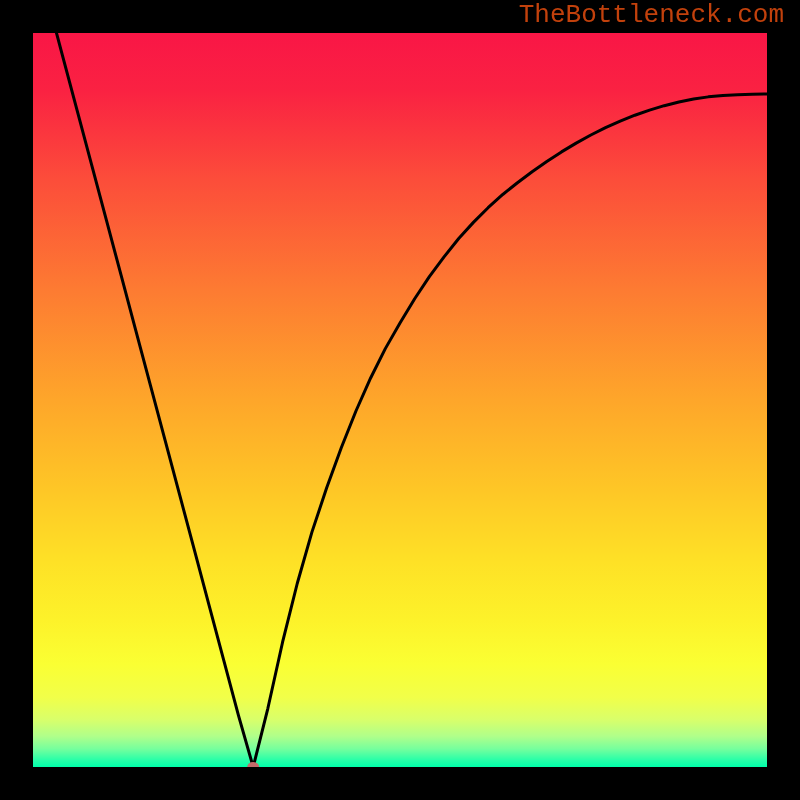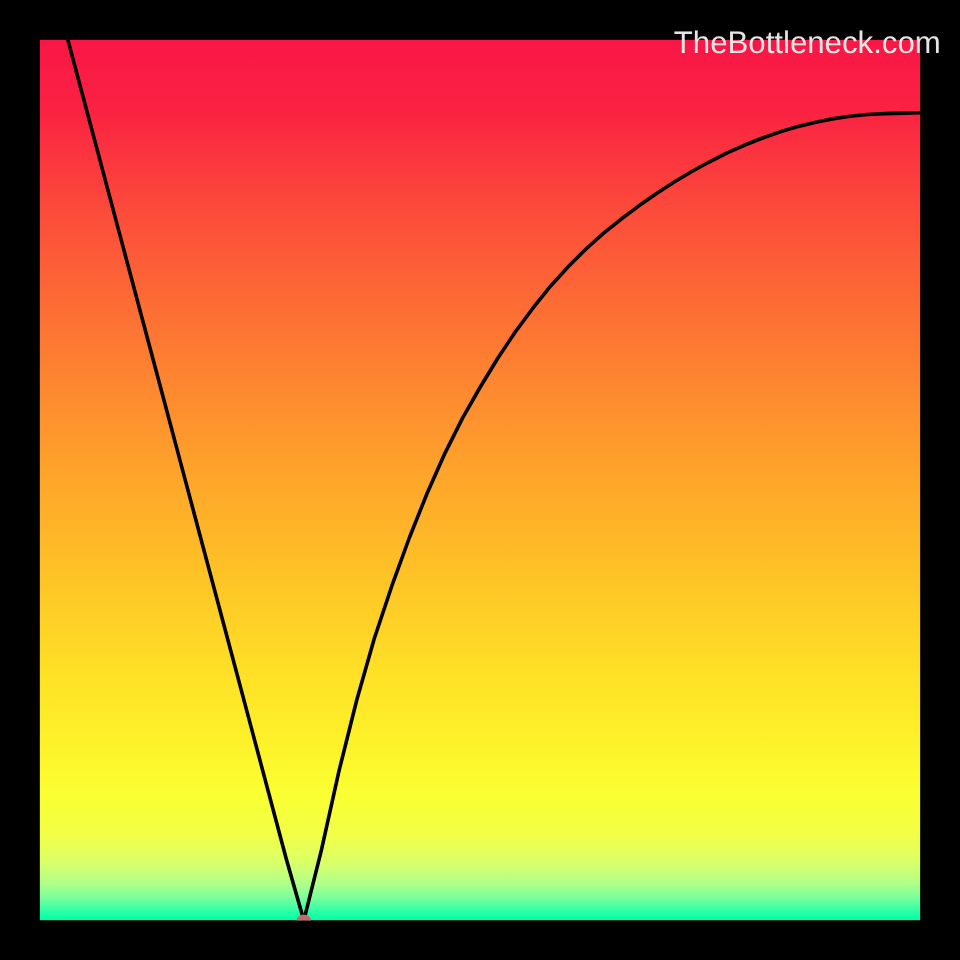--- a/index.html
+++ b/index.html
@@ -5,24 +5,24 @@
   * { margin: 0; padding: 0; box-sizing: border-box; }
   html, body { width: 800px; height: 800px; overflow: hidden; background: #000; }
   .container {
     width: 800px;
     height: 800px;
     position: relative;
     background: #000;
   }
   .watermark {
     position: absolute;
-    top: 20px;
+    top: 0;
     right: 16px;
-    color: #e5e5e5;
-    font-family: Liberation Sans, sans-serif;
+    color: #c2410c;
+    font-family: Liberation Mono, monospace;
     font-size: 26px;
     font-weight: normal;
     letter-spacing: 0px;
     z-index: 10;
   }
   .plot-area {
     position: absolute;
     left: 33px;
     top: 33px;
     width: 734px;

